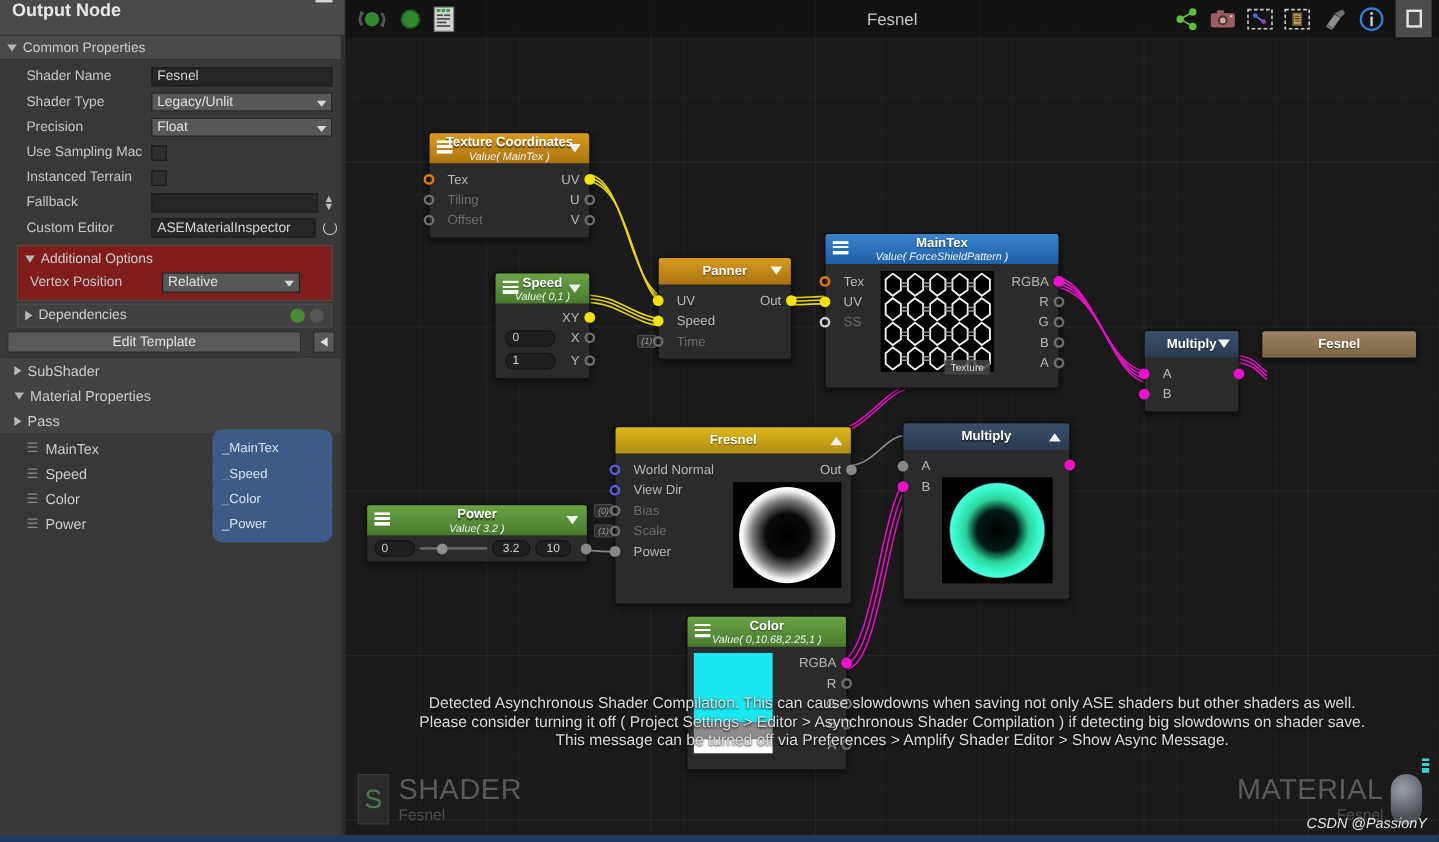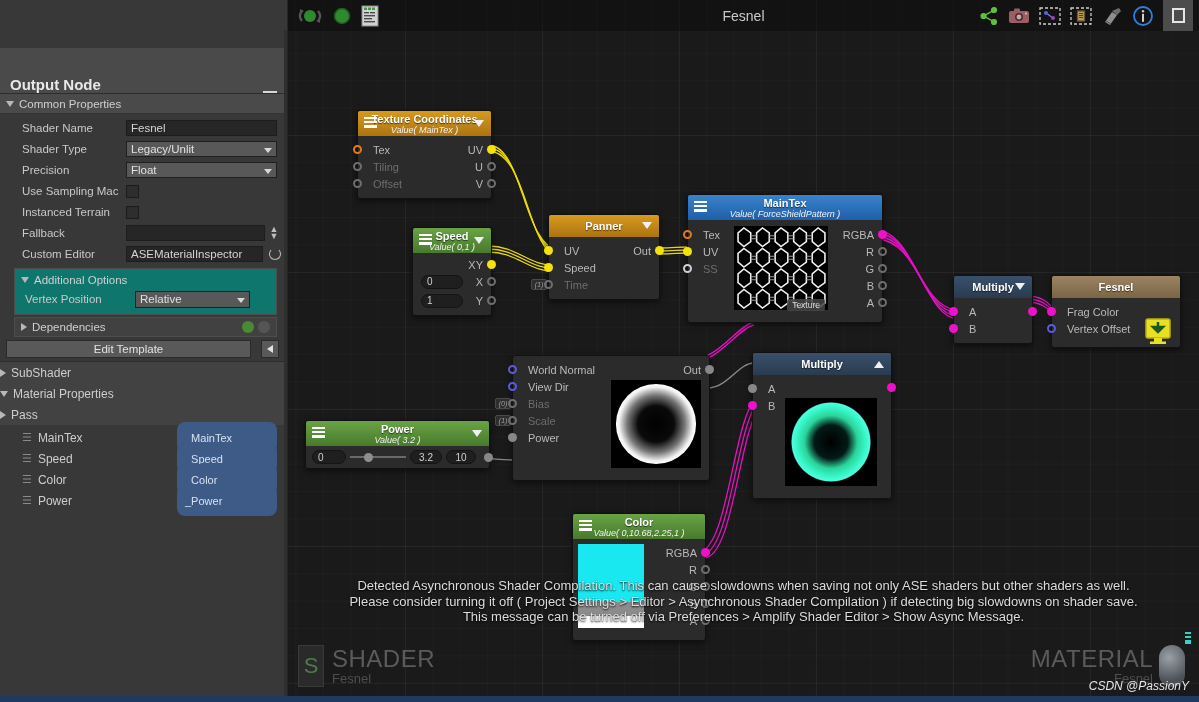--- a/index.html
+++ b/index.html
@@ -10,24 +10,23 @@
     -webkit-font-smoothing:antialiased;
   }
   .app{position:relative;width:1199px;height:702px;display:flex;}
 
   
   .sidebar{
     width:288px;height:702px;background:#383838;position:relative;
     border-right:1px solid #252525;flex:0 0 288px;
   }
   .sb-title{
-    height:46px;background:#4a4a4a;display:flex;align-items:flex-end;
+    height:30px;background:#4a4a4a;display:flex;align-items:flex-start;
     padding:0 10px;color:#e8e8e8;font-size:15px;font-weight:bold;
     border-bottom:1px solid #2d2d2d;
-    margin-top:48px;
   }
   .sb-title .minus{margin-left:auto;width:14px;height:2px;background:#d8d8d8;}
   .sb-section{
     height:20px;background:#4a4a4a;display:flex;align-items:center;
     padding:0 6px;color:#cfcfcf;font-size:11.5px;border-bottom:1px solid #333;
   }
   .tri{width:0;height:0;margin-right:5px;}
   .tri.down{border-left:4.5px solid transparent;border-right:4.5px solid transparent;border-top:6px solid #b8b8b8;}
   .tri.right{border-top:4.5px solid transparent;border-bottom:4.5px solid transparent;border-left:6px solid #b8b8b8;}
   .sb-body{padding:4px 0 0 0;}
@@ -44,40 +43,40 @@
     flex:1;margin-right:10px;height:16px;background:#585858;border:1px solid #1f1f1f;
     color:#e0e0e0;font-size:11.5px;display:flex;align-items:center;padding:0 4px;position:relative;
   }
   .drop .ar{position:absolute;right:4px;top:6px;width:0;height:0;
     border-left:4px solid transparent;border-right:4px solid transparent;border-top:5px solid #d8d8d8;}
   .chk{width:13px;height:13px;background:#2e2e2e;border:1px solid #1b1b1b;}
   .spin{width:10px;color:#bdbdbd;font-size:9px;line-height:7px;text-align:center;margin-left:2px;}
   .reload{width:12px;height:12px;border:1.6px solid #bdbdbd;border-radius:50%;border-top-color:transparent;margin-left:4px;}
 
   .addopt{
-    margin:4px 10px 2px 14px;border:1px solid #4d4d4d;background:#0f766e;padding:2px 16px 4px 0;
+    margin:4px 10px 2px 14px;border:1px solid #4d4d4d;background:#7f1d1d;padding:2px 16px 4px 0;
   }
   .addopt .hdr{display:flex;align-items:center;color:#cfcfcf;font-size:11.5px;height:18px;padding-left:6px;}
   .deps{
     margin:2px 10px 3px 14px;border:1px solid #4d4d4d;background:#414141;height:20px;
     display:flex;align-items:center;padding-left:6px;color:#cfcfcf;font-size:11.5px;
   }
   .circbtn{width:12px;height:12px;border-radius:50%;display:inline-block;}
   .edit-tpl{
     margin:0 10px 0 6px;height:18px;background:#595959;border:1px solid #2a2a2a;
     display:flex;align-items:center;justify-content:center;color:#e2e2e2;font-size:11.5px;
   }
   .edit-row{display:flex;align-items:center;margin-bottom:3px;}
   .leftbtn{
     width:18px;height:18px;background:#595959;border:1px solid #2a2a2a;margin-right:8px;
     display:flex;align-items:center;justify-content:center;
   }
   .leftbtn i{width:0;height:0;border-top:4px solid transparent;border-bottom:4px solid transparent;border-right:6px solid #e2e2e2;}
   .tree-row{
-    height:21px;display:flex;align-items:center;padding-left:0;color:#cdcdcd;font-size:12px;
+    height:21px;display:flex;align-items:center;padding-left:12px;color:#cdcdcd;font-size:12px;
   }
   .mat-prop{height:21px;display:flex;align-items:center;padding-left:22px;color:#cdcdcd;font-size:12px;}
   .grip{color:#8a8a8a;margin-right:7px;font-size:11px;letter-spacing:-1px;}
   .pill{
     margin-left:auto;margin-right:10px;width:100px;height:31px;border-radius:8px;
     background:#3d5b86;color:#d6e2f2;font-size:11px;display:flex;align-items:center;padding-left:8px;
   }
   .sb-scroll{position:absolute;right:0;top:30px;bottom:0;width:3px;background:#2f2f2f;}
 
   
@@ -591,20 +590,24 @@
           </div>
           <div class="port out">
             <span class="name">A</span>
             <span class="dot r empty"></span>
           </div>
         </div>
       </div>
     </div>
 
     <div class="node" style="left:224px;top:355px;width:198px;">
+      <div class="nhdr one" style="background:linear-gradient(#ddb61e,#b08e0f);height:22px">
+        <span class="t">Fresnel</span>
+        <span class="caret up"></span>
+      </div>
       <div class="nbody" style="display:flex;padding:5px 0 8px 0">
         <div style="width:96px">
           <div class="port">
             <span class="dot l blue"></span>
             <span class="name portname-l">World Normal</span>
           </div>
           <div class="port">
             <span class="dot l blue"></span>
             <span class="name portname-l">View Dir</span>
           </div>
@@ -761,36 +764,20 @@
             <span class="dot r empty"></span>
           </div>
         </div>
       </div>
     </div>
 
     <div class="node" style="left:763px;top:275px;width:130px;">
       <div class="nhdr one" style="background:linear-gradient(#9b8363,#7b6544);height:22px">
         <span class="t">Fesnel</span>
       </div>
-      <div class="nbody" style="padding:5px 0 10px 0;position:relative">
-        <div class="port">
-          <span class="dot l magenta"></span>
-          <span class="name portname-l">Frag Color</span>
-        </div>
-        <div class="port">
-          <span class="dot l blue"></span>
-          <span class="name portname-l">Vertex Offset</span>
-        </div>
-        <svg class="vertexicon" viewBox="0 0 32 28">
-          <rect x="4" y="2" width="24" height="19" rx="2" fill="#e8e020" stroke="#b8b010" stroke-width="1.5"></rect>
-          <rect x="12" y="21" width="8" height="4" fill="#e8e020"></rect>
-          <rect x="8" y="24.5" width="16" height="2.5" fill="#e8e020"></rect>
-          <path d="M16,5 v8 M11,10 l5,5 l5,-5 z" stroke="#1d5a1d" stroke-width="2.5" fill="#1d5a1d"></path>
-        </svg>
-      </div>
     </div>
 
     <div class="warn">
       <div>Detected Asynchronous Shader Compilation. This can cause slowdowns when saving not only ASE shaders but other shaders as well.</div>
       <div>Please consider turning it off ( Project Settings &gt; Editor &gt; Asynchronous Shader Compilation ) if detecting big slowdowns on shader save.</div>
       <div>This message can be turned off via Preferences &gt; Amplify Shader Editor &gt; Show Async Message.</div>
     </div>
 
     <div class="wm wm-shader">
       <div class="wm-box">S</div>

